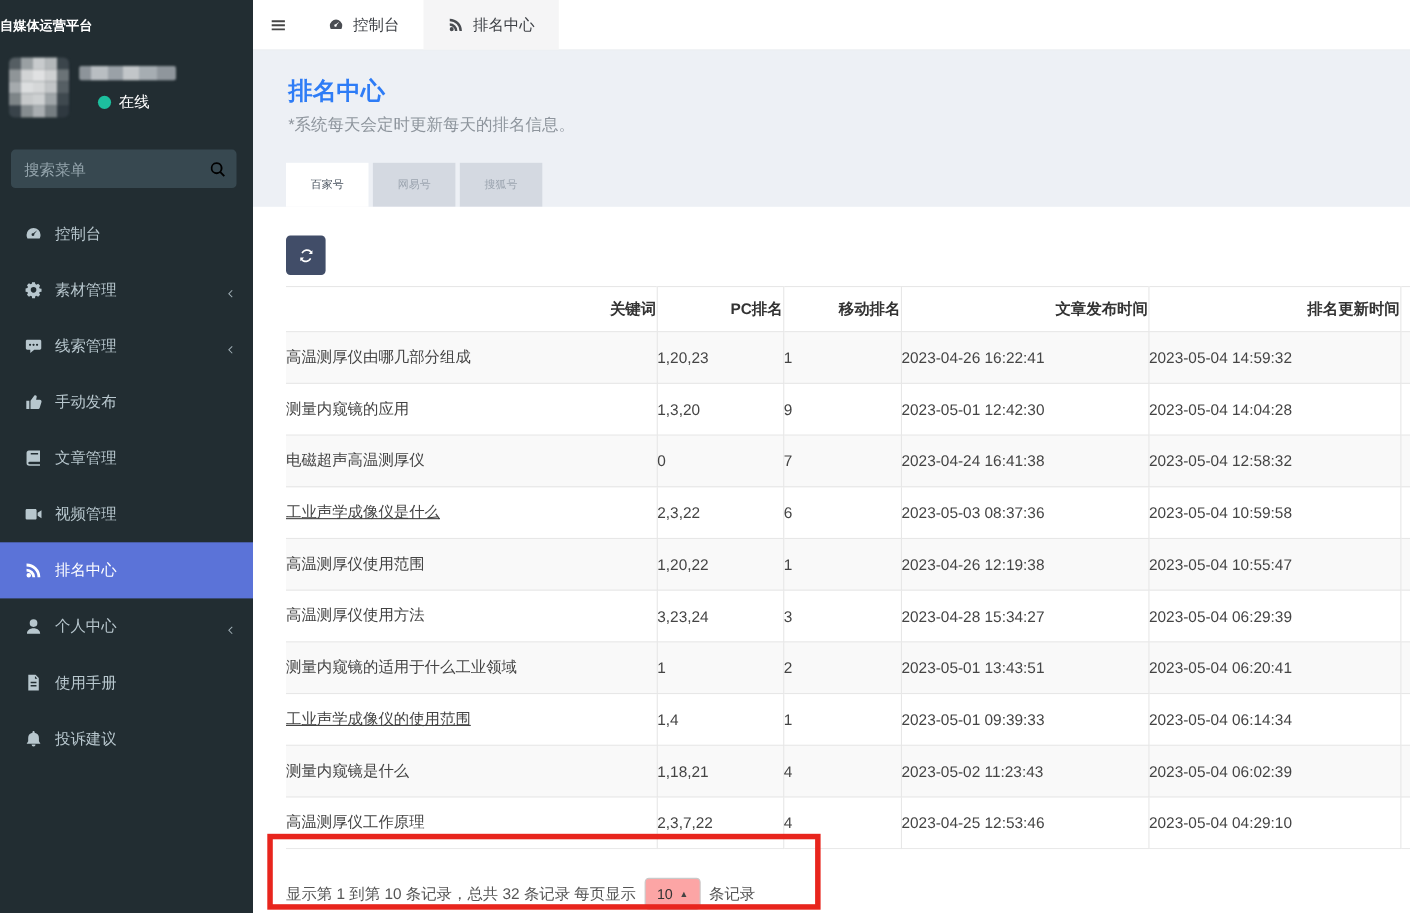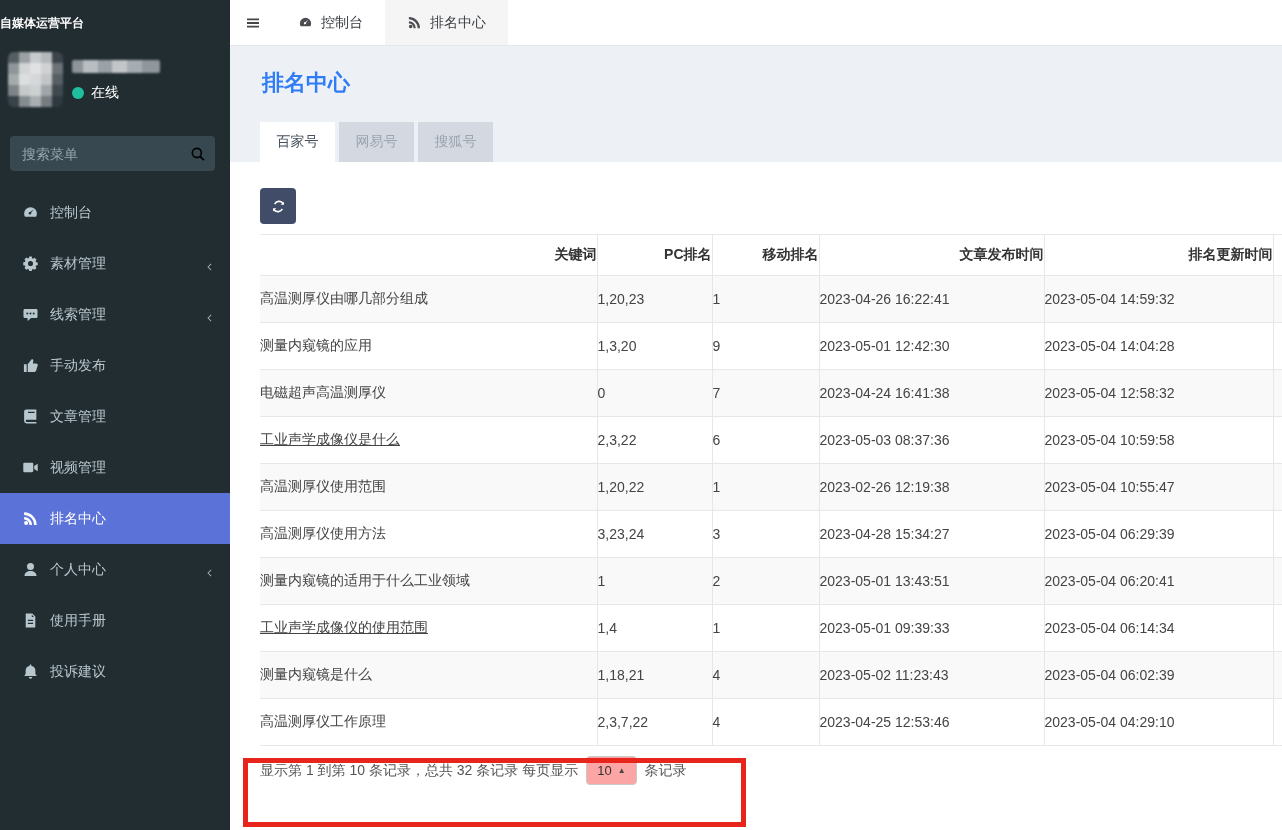--- a/index.html
+++ b/index.html
@@ -12,21 +12,21 @@
     background:#222d32; color:#b8c7ce; z-index:5; }
   .brand { height:46px; line-height:46px; text-align:left; color:#fff;
     font-size:12px; font-weight:bold; }
   .user-panel { position:relative; height:76px; padding:8px 10px 0 8px; }
   .avatar { position:absolute; left:8px; top:6px; width:55px; height:55px;
     border-radius:6px; overflow:hidden; filter:blur(1.1px); }
   .user-name-blur { position:absolute; left:72px; top:14px; width:88px; height:13px;
     border-radius:2px; filter:blur(0.8px);
     background:linear-gradient(90deg,#8d949a 0 12%,#b9bec2 12% 30%,#9aa1a7 30% 45%,
       #c2c6c9 45% 62%,#a6adb2 62% 80%,#8f969c 80% 100%); }
-  .user-status { position:absolute; left:72px; top:38px; display:flex; align-items:center; gap:7px;
+  .user-status { position:absolute; left:89px; top:38px; display:flex; align-items:center; gap:7px;
     color:#fff; font-size:14px; }
   .status-dot { width:12px; height:12px; border-radius:50%; background:var(--online,#1dbf9e); display:inline-block; }
 
   .sidebar-search { position:relative; margin:14px 15px 0 10px; }
   .sidebar-search input { width:205px; height:35px; background:#374850; border:none; border-radius:4px;
     color:#d8dee2; padding:0 34px 0 12px; font-size:14px; outline:none; }
   .sidebar-search input::placeholder { color:#95a5ad; }
   .sidebar-search .search-btn { position:absolute; right:8px; top:9px; width:18px; height:18px;
     color:#a8b6bd; background:none; border:none; cursor:pointer; }
 
@@ -52,39 +52,39 @@
   .nav-tab .nt-icon { width:15px; height:15px; color:#4a4d52; }
   .nav-tab .nt-icon svg { width:15px; height:15px; fill:currentColor; }
   .nav-tab.active { background:#f5f5f6; }
 
   .content { flex:1; display:flex; flex-direction:column; background:#edf0f5; }
   .content-header { padding:22px 30px 0 32px; flex:0 0 auto; }
   .page-title { color:var(--title,#2e7cf6); font-size:22px; font-weight:bold; line-height:30px; }
   .page-subtitle { color:#8e959d; font-size:15px; line-height:20px; margin-top:6px; }
   .page-tabs { display:flex; gap:4px; margin:24px 0 0 -2px; }
   .page-tab { width:75px; height:40px; display:flex; align-items:center; justify-content:center;
-    background:#d4d9e1; color:#9ba4af; font-size:14px; cursor:pointer; }
+    background:#d4d9e1; color:#9ba4af; font-size:10px; cursor:pointer; }
   .page-tab.active { background:#fff; color:#46505c; }
 
   .panel { flex:1; background:#fff; padding:26px 0 0 30px; position:relative; }
   .refresh-btn { width:36px; height:36px; background:var(--refresh,#414d68); border:none;
     border-radius:4px; color:#fff; cursor:pointer; display:flex; align-items:center; justify-content:center; }
   .refresh-btn svg { width:15px; height:15px; fill:#fff; }
 
   .table-wrap { margin-top:10px; width:1022px; overflow:hidden; }
   table.rank { border-collapse:collapse; table-layout:fixed; width:1093px; border-top:1px solid #e7e7e7; }
   table.rank th { height:41px; font-weight:bold; color:#333; text-align:right;
     border-bottom:1px solid #e7e7e7; border-right:1px solid #e7e7e7; font-size:14px; }
   table.rank td { height:47px; color:#444; 
     border-bottom:1px solid #e7e7e7; border-right:1px solid #e7e7e7; font-size:14px; }
   table.rank th:last-child, table.rank td:last-child { border-right:none; }
   table.rank tr.striped td { background:#f9f9f9; }
   .kw-link { text-decoration:underline; cursor:pointer; }
 
-  .pager { margin-top:10px; display:flex; align-items:center; gap:8px; color:#555; font-size:14px; }
+  .pager { margin-top:26px; display:flex; align-items:center; gap:8px; color:#555; font-size:14px; }
   .page-size-btn { display:inline-flex; align-items:center; gap:6px; padding:6px 10px;
     background:#fca5a5; border:1px solid #c9c9c9; border-radius:4px; color:#333;
     font-size:13px; cursor:pointer; }
   .page-size-btn .caret { font-size:8px; color:#444; line-height:1; }
 
   .annotation-box { position:absolute; left:243px; top:758px; width:503px; height:69px;
     border:5px solid var(--red,#e8251d); z-index:50; pointer-events:none; }
 </style>
 </head>
 <body>
@@ -236,20 +236,21 @@
               <path d="M3.9 10.3a1.95 1.95 0 1 1 0 3.9 1.95 1.95 0 0 1 0-3.9zM2 6.6a7.4 7.4 0 0 1 7.4 7.4H7A5 5 0 0 0 2 9V6.6zM2 2.2A11.8 11.8 0 0 1 13.8 14h-2.4A9.4 9.4 0 0 0 2 4.6V2.2z"></path>
             </svg></span>
     <span>排名中心</span>
   </div>
       </div>
   </div>
 
   <div class="content">
     <div class="content-header">
       <div class="page-title">排名中心</div>
+      <div class="page-subtitle">*系统每天会定时更新每天的排名信息。</div>
       <div class="page-tabs" id="page-tabs">
           <div class="page-tab active">
             <span>百家号</span>
           </div>
           <div class="page-tab">
             <span>网易号</span>
           </div>
           <div class="page-tab">
             <span>搜狐号</span>
           </div>
@@ -305,21 +306,21 @@
                 <td>2,3,22</td>
                 <td>6</td>
                 <td>2023-05-03 08:37:36</td>
                 <td>2023-05-04 10:59:58</td>
                 <td></td>
               </tr>
               <tr class="striped">
                 <td>高温测厚仪使用范围</td>
                 <td>1,20,22</td>
                 <td>1</td>
-                <td>2023-02-26 12:19:38</td>
+                <td>2023-04-26 12:19:38</td>
                 <td>2023-05-04 10:55:47</td>
                 <td></td>
               </tr>
               <tr>
                 <td>高温测厚仪使用方法</td>
                 <td>3,23,24</td>
                 <td>3</td>
                 <td>2023-04-28 15:34:27</td>
                 <td>2023-05-04 06:29:39</td>
                 <td></td>

